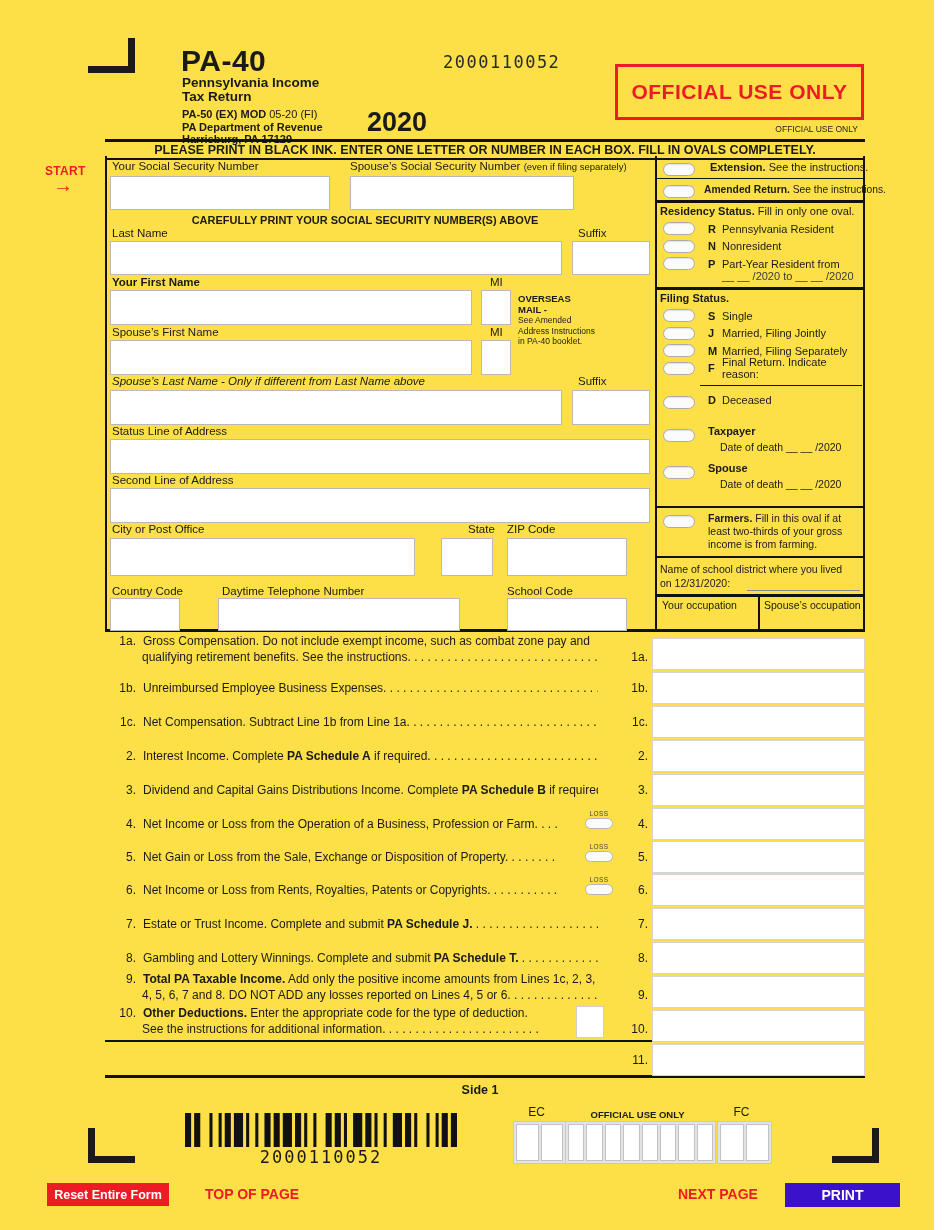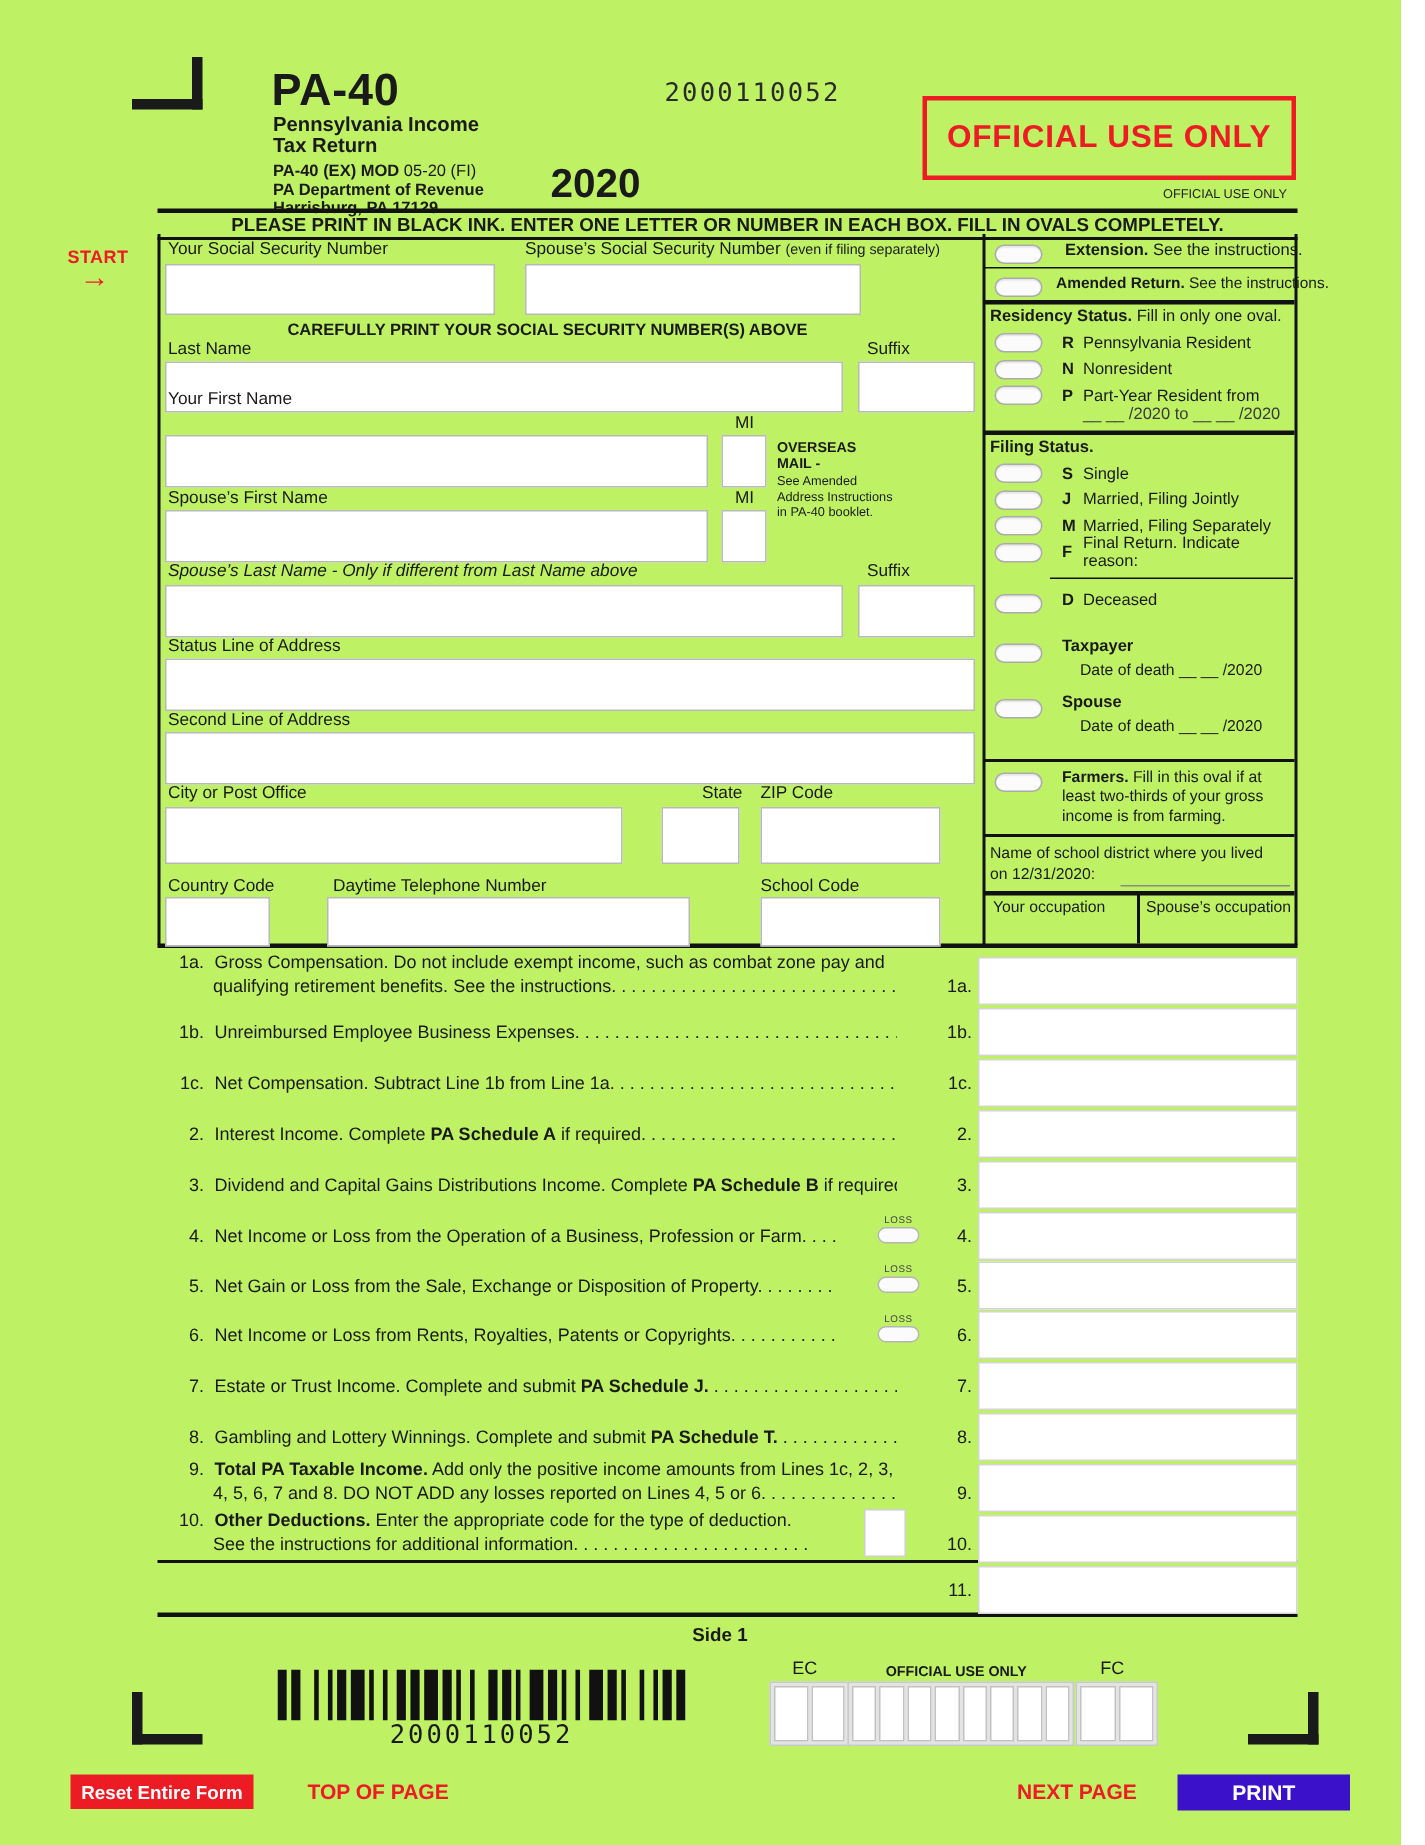--- a/index.html
+++ b/index.html
@@ -1,16 +1,16 @@
 <!DOCTYPE html>
 <html><head>
 <meta charset="utf-8">
 <style>
   html,body{margin:0;padding:0;background:#fff;}
-  #page{position:relative;width:934px;height:1230px;background:#bef264;overflow:hidden;
+  #page{position:relative;width:934px;height:1230px;background:#fde047;overflow:hidden;
         font-family:"Liberation Sans",sans-serif;color:#1a1a1a;}
   .abs{position:absolute;}
   .lbl{position:absolute;font-size:11.5px;white-space:nowrap;color:#1a1a1a;}
   .fbox{position:absolute;background:#fff;border:1px solid #b9b9b9;}
   .hline{position:absolute;background:#111;}
   .vline{position:absolute;background:#111;}
   .oval{position:absolute;width:30px;height:11px;border:1.5px solid #ababab;border-radius:8px;background:#fbfbfb;box-shadow:inset 0 1px 1px #e2e2e2;}
   .oval-i{display:inline-block;width:30px;height:11px;border:1.5px solid #ababab;border-radius:8px;background:#fbfbfb;box-shadow:inset 0 1px 1px #e2e2e2;flex:none;}
   .bar{position:absolute;left:105px;top:139px;width:760px;border-top:3.5px solid #111;border-bottom:2.5px solid #111;
        text-align:center;font-weight:bold;font-size:12.5px;padding:1px 0;}
@@ -43,21 +43,21 @@
   <div class="corner" style="left:88px;top:38px;border-right:7px solid #1a1a1a;border-bottom:7px solid #1a1a1a;"></div>
   <div class="corner" style="left:88px;top:1128px;border-left:7px solid #1a1a1a;border-bottom:7px solid #1a1a1a;"></div>
   <div class="corner" style="left:832px;top:1128px;border-right:7px solid #1a1a1a;border-bottom:7px solid #1a1a1a;"></div>
 
   <div class="abs" style="left:181px;top:44px;font-size:30px;font-weight:800;letter-spacing:.5px;">PA-40</div>
   <div class="abs" style="left:182px;top:76px;font-size:13.5px;font-weight:bold;line-height:14px;">
     <div>Pennsylvania Income</div>
     <div>Tax Return</div>
   </div>
   <div class="abs" style="left:182px;top:108px;font-size:11px;line-height:12.5px;">
-    <div><b>PA-40 (EX) MOD</b><span> 05-20 (FI)</span></div>
+    <div><b>PA-50 (EX) MOD</b><span> 05-20 (FI)</span></div>
     <div style="font-weight:bold;">PA Department of Revenue</div>
     <div style="font-weight:bold;">Harrisburg, PA 17129</div>
   </div>
   <div class="abs mono" style="left:443px;top:52px;font-size:17px;letter-spacing:1.5px;color:#2a2a2a;">2000110052</div>
   <div class="abs" style="left:367px;top:107px;font-size:27px;font-weight:800;">2020</div>
   <div class="abs" style="left:615px;top:64px;width:243px;height:50px;border:3px solid #ed1c24;color:#ed1c24;font-weight:800;font-size:21px;letter-spacing:.5px;text-align:center;line-height:50px;">OFFICIAL USE ONLY</div>
   <div class="abs" style="left:615px;top:124px;width:243px;font-size:8.5px;text-align:right;color:#222;">OFFICIAL USE ONLY</div>
 
   <div class="bar">PLEASE PRINT IN BLACK INK. ENTER ONE LETTER OR NUMBER IN EACH BOX. FILL IN OVALS COMPLETELY.</div>
 
@@ -73,21 +73,21 @@
   <div class="lbl" style="left:350px;top:160px;"><span>Spouse’s Social Security Number</span> <span style="font-size:9.5px;">(even if filing separately)</span></div>
   <div class="fbox" style="left:110px;top:176px;width:218px;height:32px;"></div>
   <div class="fbox" style="left:350px;top:176px;width:222px;height:32px;"></div>
   <div class="abs" style="left:150px;top:214px;width:430px;text-align:center;font-weight:bold;font-size:11px;">CAREFULLY PRINT YOUR SOCIAL SECURITY NUMBER(S) ABOVE</div>
 
   <div class="lbl" style="left:112px;top:227px;">Last Name</div>
   <div class="lbl" style="left:578px;top:227px;">Suffix</div>
   <div class="fbox" style="left:110px;top:241px;width:450px;height:32px;"></div>
   <div class="fbox" style="left:572px;top:241px;width:76px;height:32px;"></div>
 
-  <div class="lbl" style="left:112px;top:260px;">Your First Name</div>
+  <div class="lbl" style="left:112px;top:276px;font-weight:bold;">Your First Name</div>
   <div class="lbl" style="left:490px;top:276px;">MI</div>
   <div class="fbox" style="left:110px;top:290px;width:360px;height:33px;"></div>
   <div class="fbox" style="left:481px;top:290px;width:28px;height:33px;"></div>
 
   <div class="abs" style="left:518px;top:294px;width:95px;line-height:10.5px;">
     <div style="font-size:9.5px;font-weight:bold;">OVERSEAS</div>
     <div style="font-size:9.5px;font-weight:bold;">MAIL -</div>
     <div style="font-size:8.5px;">See Amended</div>
     <div style="font-size:8.5px;">Address Instructions</div>
     <div style="font-size:8.5px;">in PA-40 booklet.</div>

